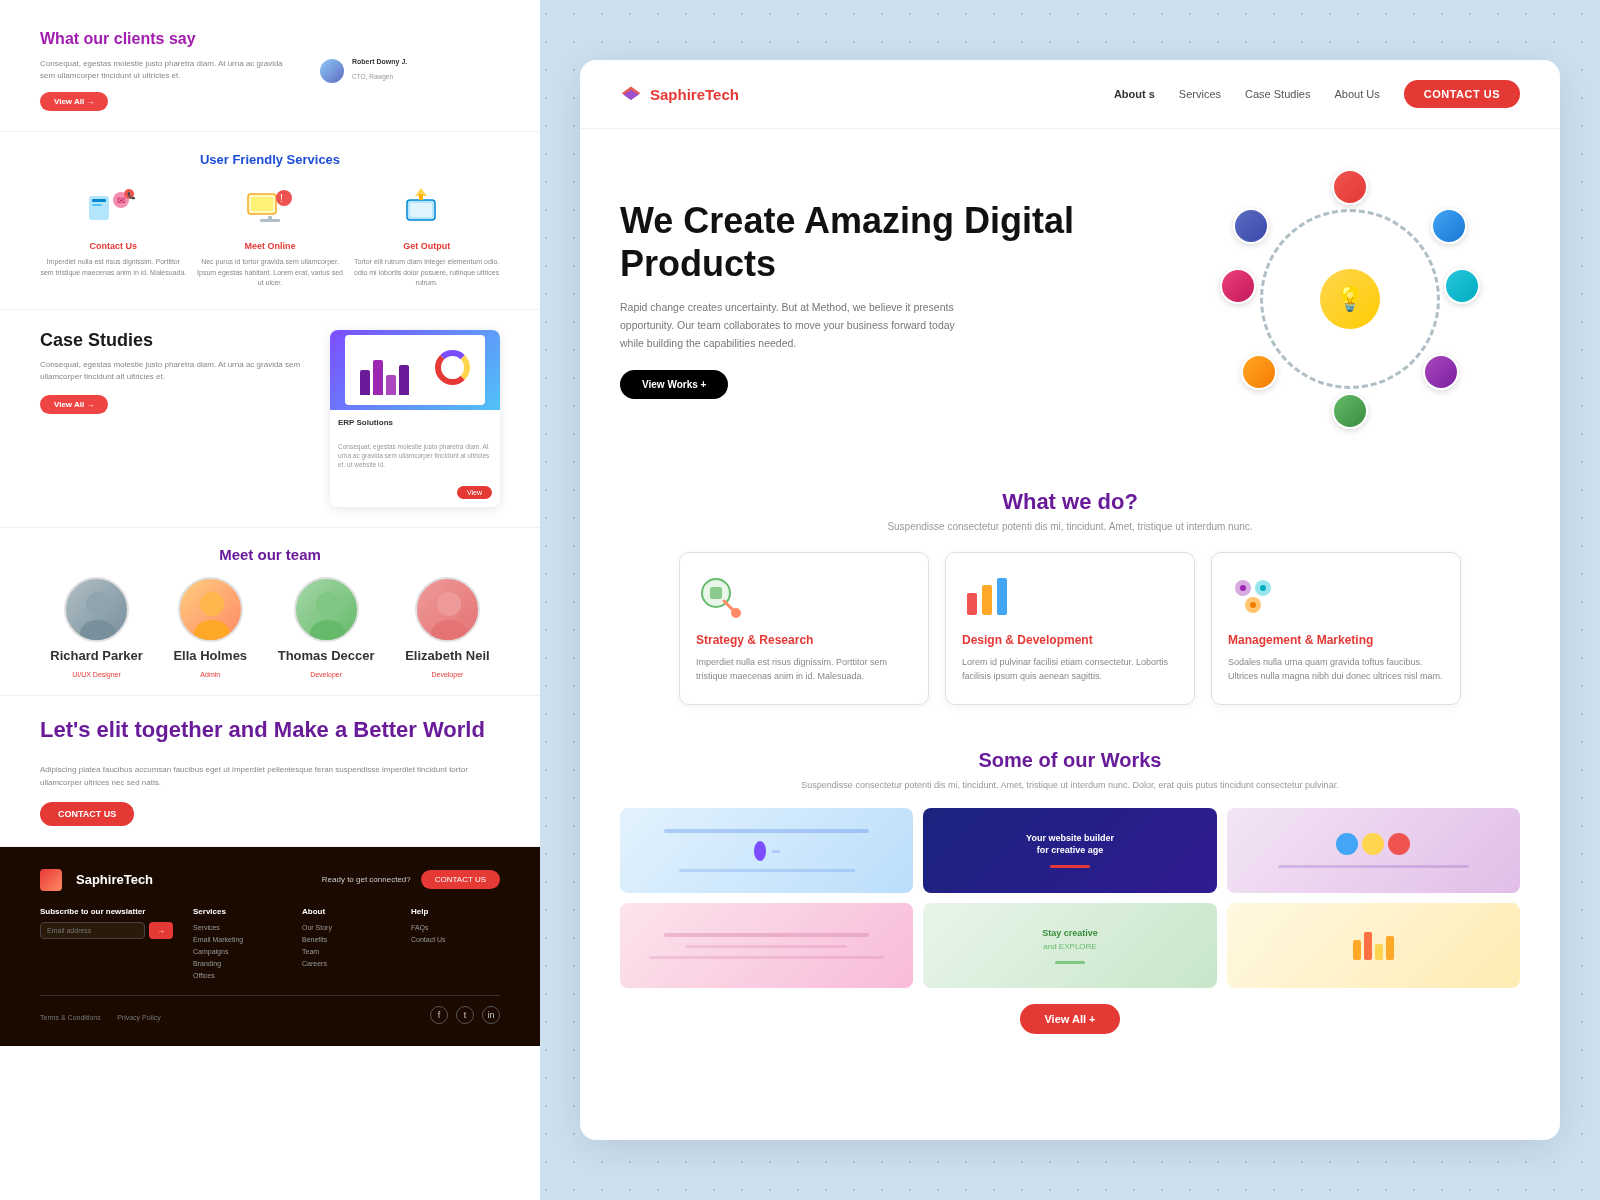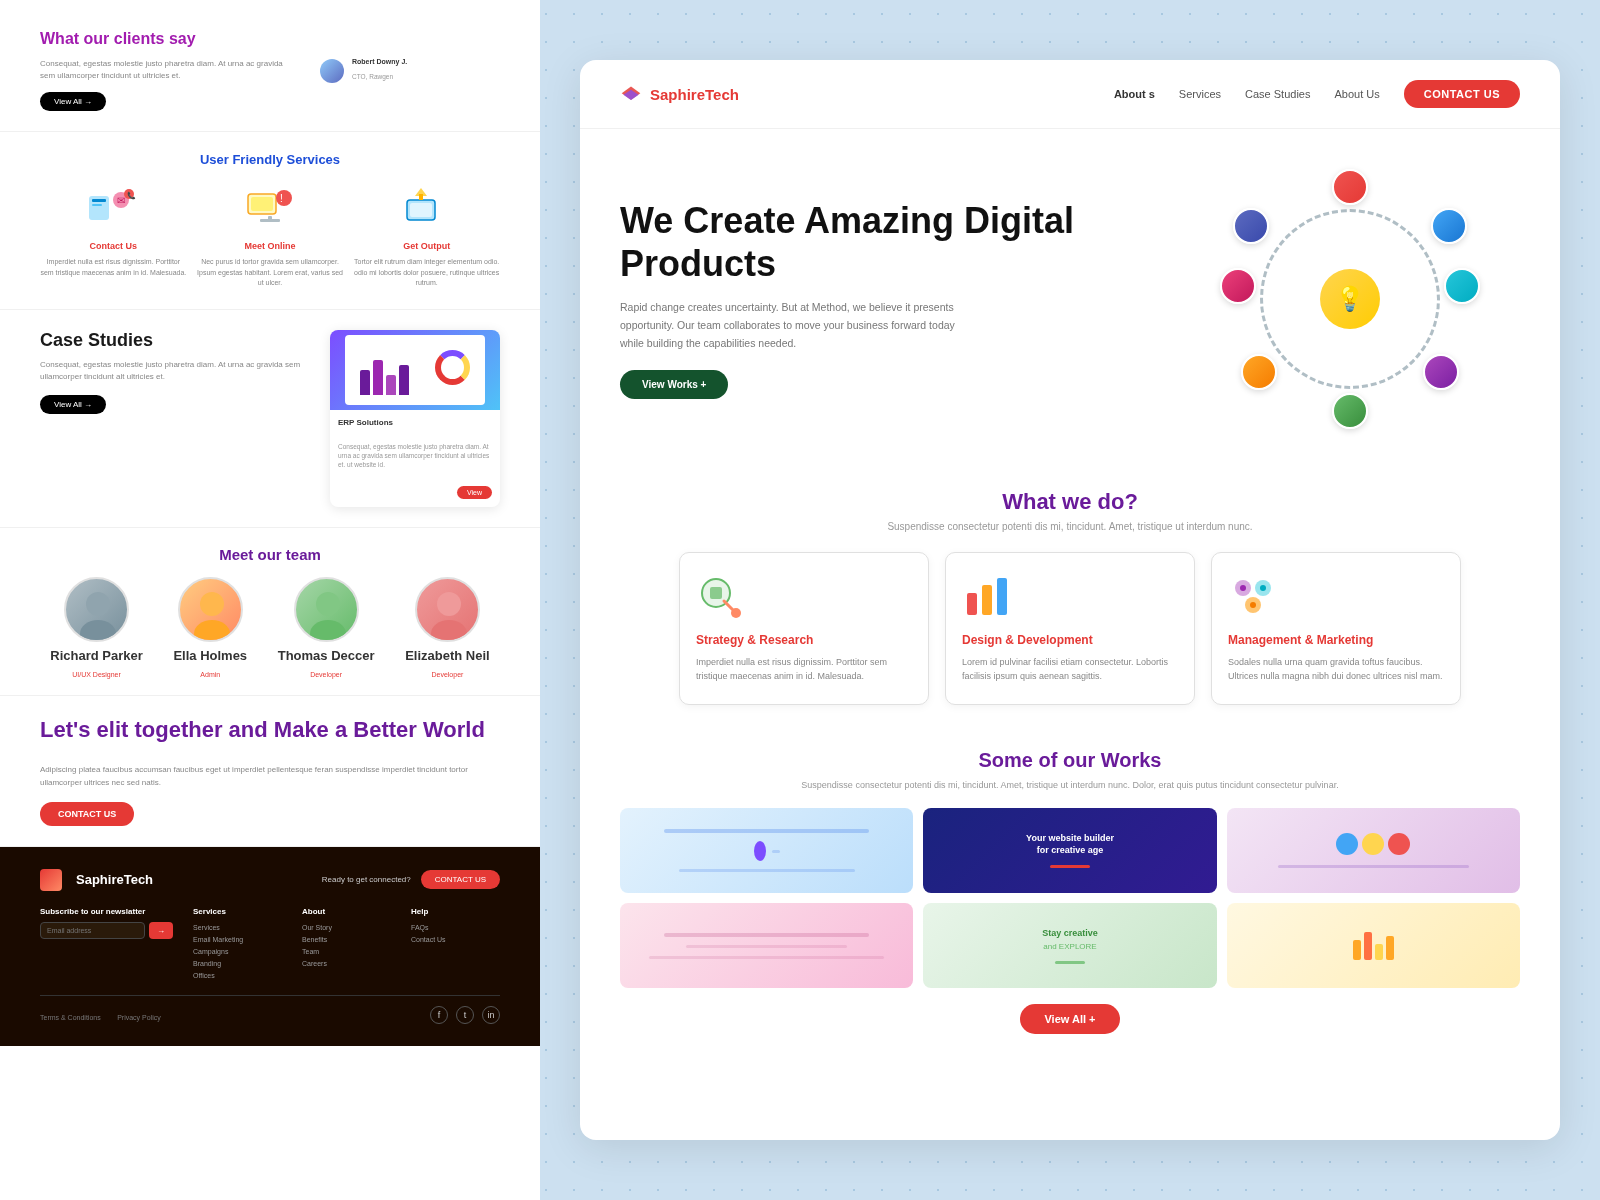--- a/index.html
+++ b/index.html
@@ -79,30 +79,31 @@
     .clients-text {
       flex: 1;
     }
     .clients-text p {
       font-size: 8px;
       color: #888;
       line-height: 1.5;
       margin-bottom: 8px;
     }
     .btn-view-all {
-      background: #000000;
+      background: #ef4444;
       color: #fff;
       border: none;
       border-radius: 20px;
       padding: 5px 14px;
       font-size: 8px;
       cursor: pointer;
       display: inline-flex;
       align-items: center;
       gap: 4px;
+      font-weight: bold;
     }
     .clients-quote {
       width: 180px;
       flex-shrink: 0;
     }
     .quote-box {
       background: #f9f9f9;
       border-radius: 8px;
       padding: 10px;
       font-size: 7.5px;
@@ -541,21 +542,21 @@
       margin-bottom: 14px;
     }
     .hero-content p {
       font-size: 10.5px;
       color: #777;
       line-height: 1.7;
       margin-bottom: 18px;
       max-width: 340px;
     }
     .btn-view-works {
-      background: #14532d;
+      background: #000000;
       color: #fff;
       border: none;
       border-radius: 20px;
       padding: 9px 22px;
       font-size: 10px;
       cursor: pointer;
       font-weight: 600;
     }
     .hero-illustration {
       width: 340px;

